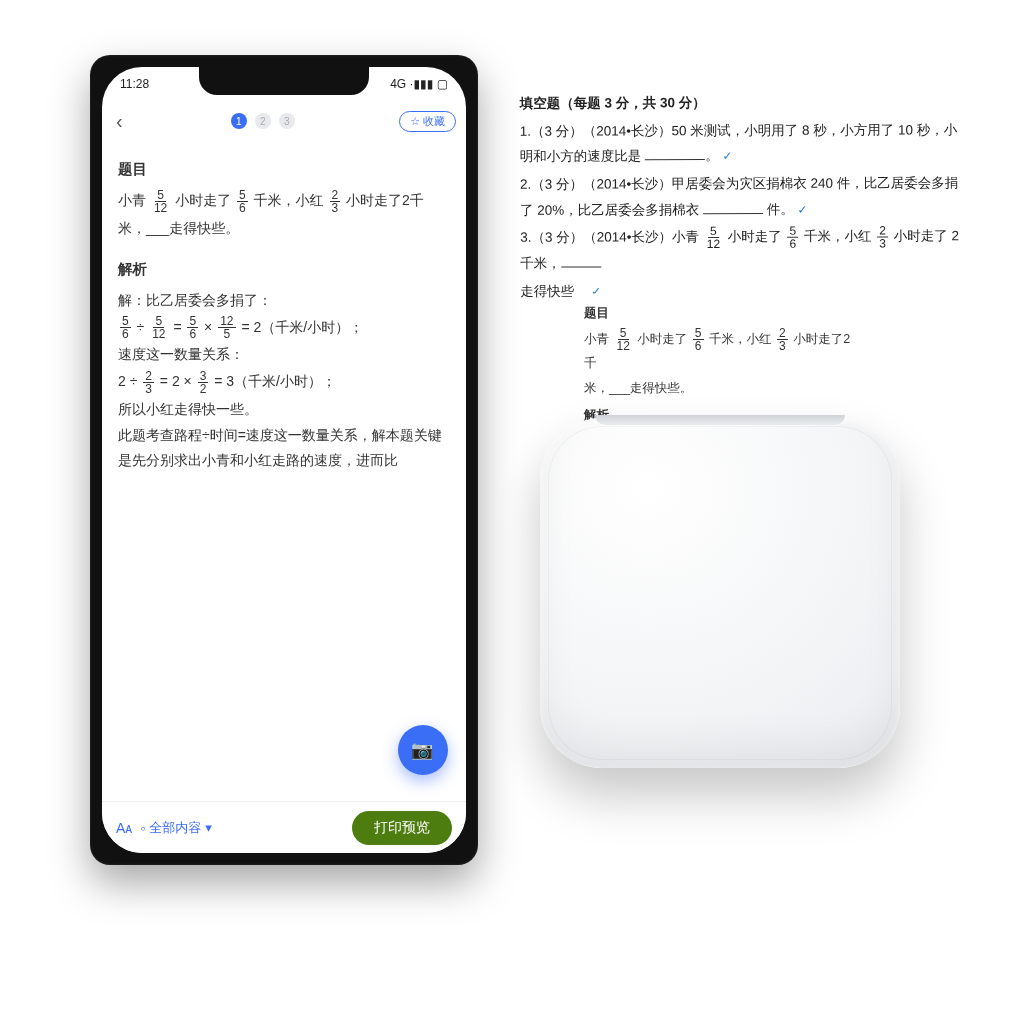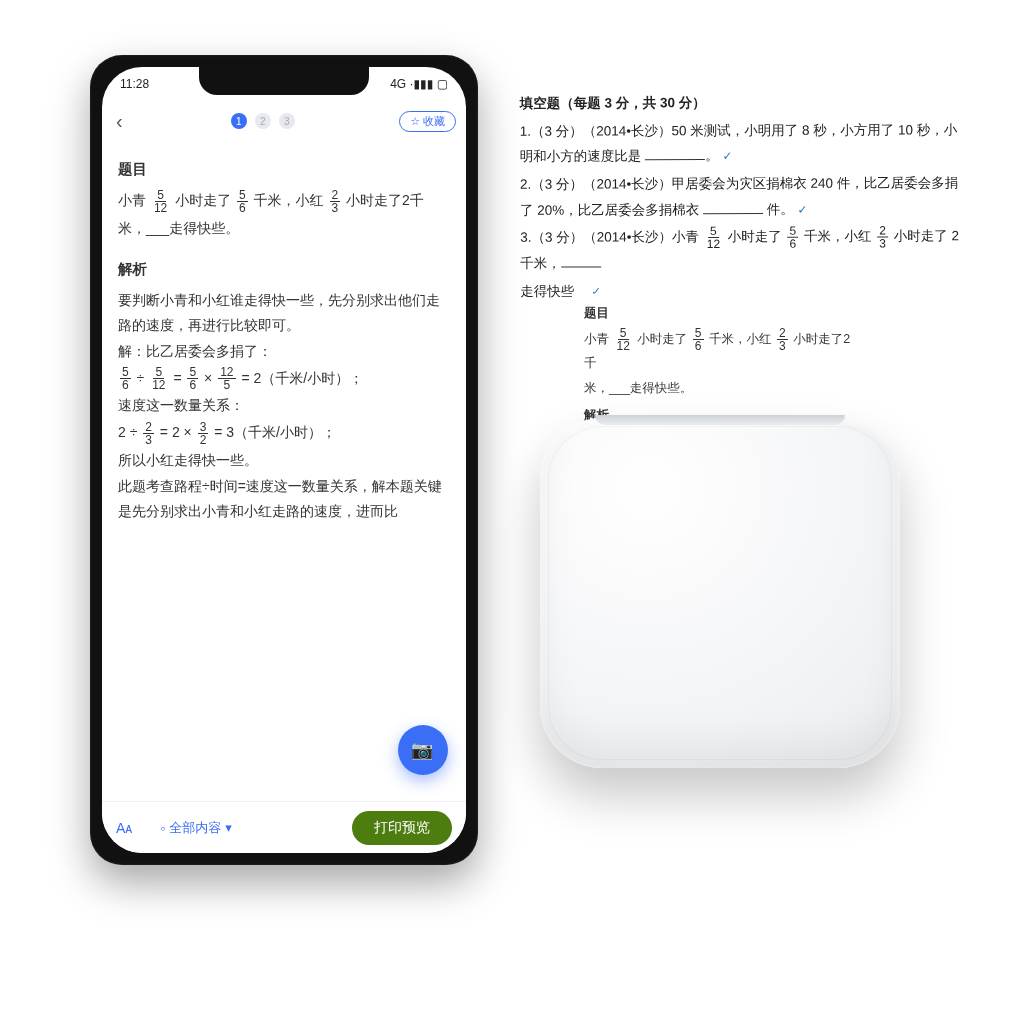--- a/index.html
+++ b/index.html
@@ -10,21 +10,21 @@
   position: relative; overflow: hidden;
   filter: blur(0.3px);
 }
 .stage { position: absolute; inset: 0; }
 
 
 .phone {
   position: absolute; left: 90px; top: 55px;
   width: 388px; height: 810px;
   background: #111;
-  border-radius: 32px;
+  border-radius: 20px;
   padding: 12px;
   box-shadow: 0 18px 40px rgba(0,0,0,.35), inset 0 0 3px rgba(255,255,255,.12);
 }
 .screen {
   width: 100%; height: 100%;
   background: #fff;
   border-radius: 40px;
   overflow: hidden; position: relative;
 }
 .notch {
@@ -54,21 +54,21 @@
 .section-h { font-weight: 700; margin-top: 16px; margin-bottom: 6px; font-size: 14.5px; }
 .frac { display:inline-flex; flex-direction:column; align-items:center;
         vertical-align: middle; font-size: 12px; line-height: 1; margin: 0 2px;}
 .frac .n { border-bottom: 1px solid #333; padding: 0 2px; }
 .frac .d { padding: 0 2px; }
 .line { margin: 2px 0; }
 .bottombar {
   position: absolute; left: 0; right: 0; bottom: 0;
   height: 52px; background: #fff;
   border-top: 1px solid #eef0f4;
-  display: flex; align-items: center; padding: 0 14px; gap: 28px;
+  display: flex; align-items: center; padding: 0 14px; gap: 8px;
 }
 .tool { font-size: 13px; color:#3b6ef6; display:flex; align-items:center; gap:4px;}
 .tool .ico { font-size: 14px; }
 .btn-primary {
   margin-left: auto; background:#4d7c0f; color:#fff;
   border-radius: 20px; padding: 8px 22px; font-size: 14px;
 }
 .fab {
   position:absolute; right: 18px; bottom: 78px;
   width: 50px; height: 50px; border-radius: 50%;
@@ -222,21 +222,20 @@
             <span> 千米，小红 </span>
             <span class="frac">
                 <span class="n">2</span>
                 <span class="d">3</span>
               </span>
             <span> 小时走了2千</span>
           </div>
           <div class="line">米，___走得快些。</div>
 
           <div class="section-h">解析</div>
-          <div class="line">要判断小青和小红谁走得快一些，先分别求出他们走路的速度，再进行比较即可。</div>
 
           <div class="line">解：比乙居委会多捐了：</div>
           <div class="line">
             <span class="frac">
                 <span class="n">5</span>
                 <span class="d">6</span>
               </span>
             <span> ÷ </span>
             <span class="frac">
                 <span class="n">5</span>

